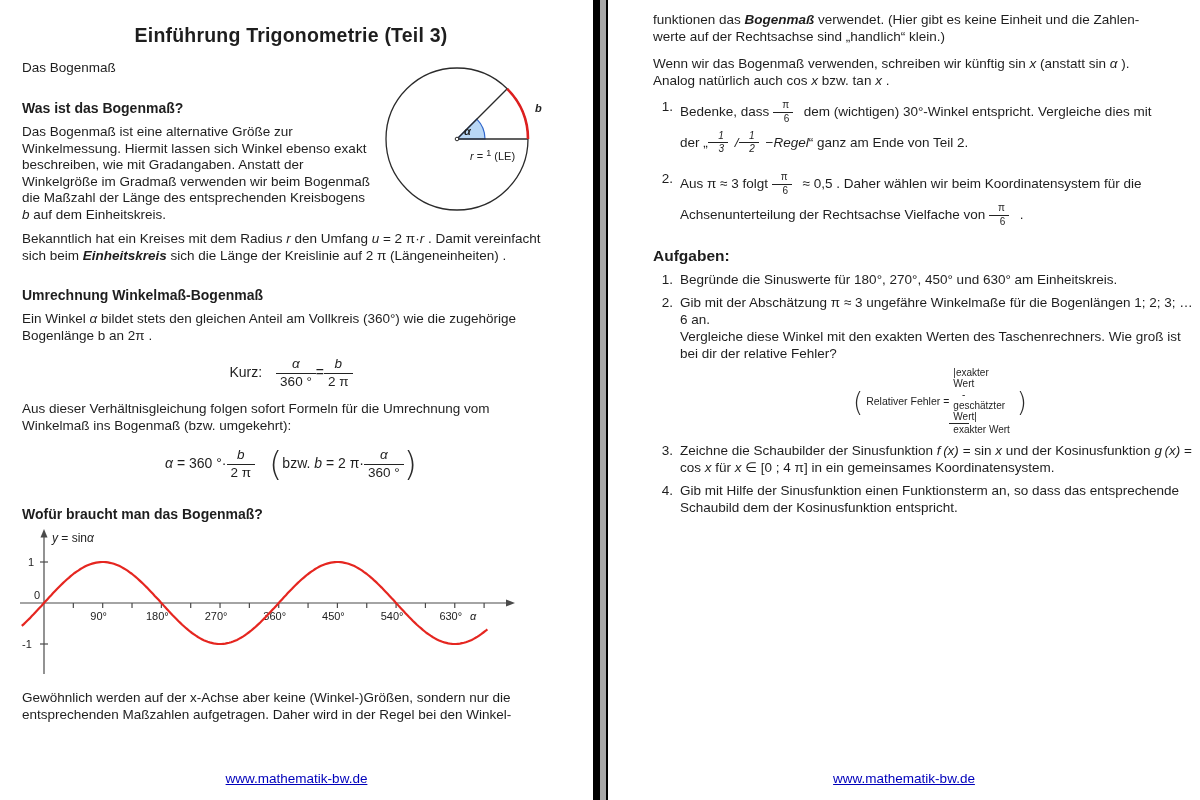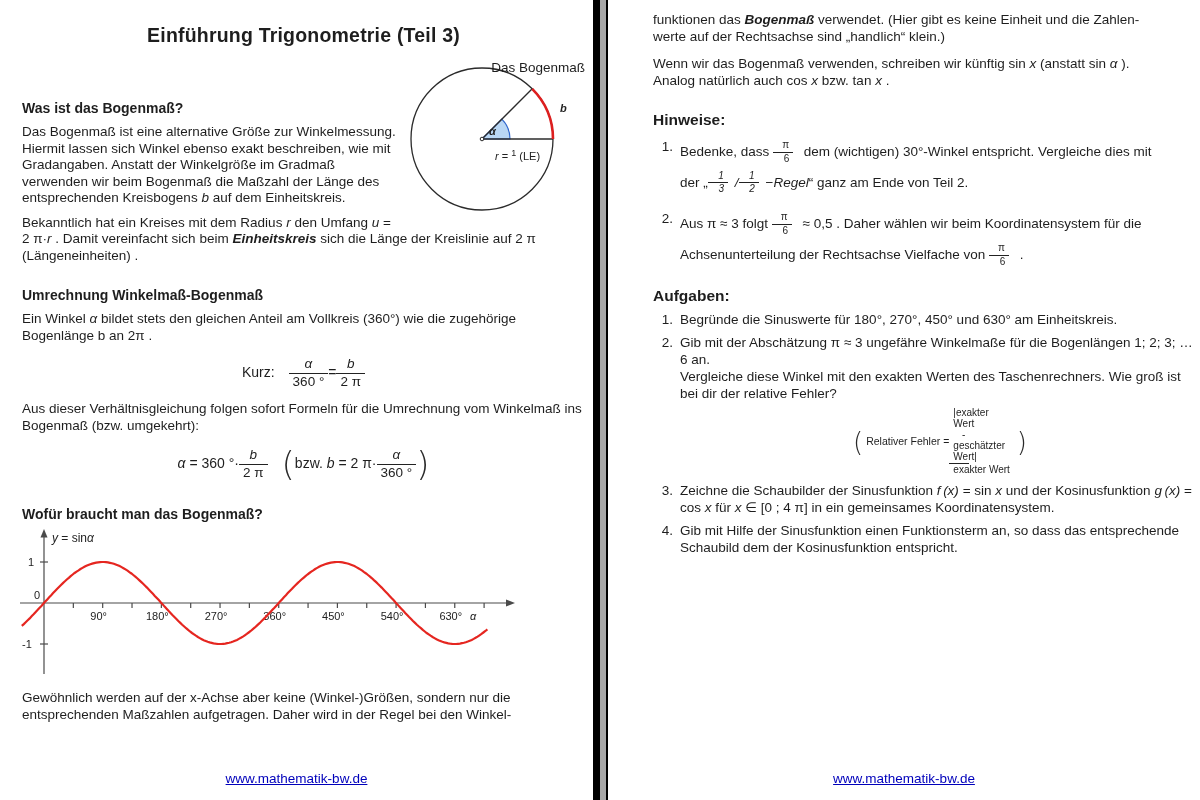--- a/index.html
+++ b/index.html
@@ -4,25 +4,25 @@
 <style>
   * { margin:0; padding:0; box-sizing:border-box; }
   html,body { background:#fff; }
   .stage { position:relative; width:1200px; height:800px; background:#fff; overflow:hidden;
            font-family:"Liberation Sans","DejaVu Sans",sans-serif; color:#1e1e1e; }
   .page { position:absolute; top:0; height:800px; background:#fff; }
   .page-left  { left:0; width:593px; }
   .page-right { left:608px; width:592px; }
   .divider { position:absolute; top:0; left:593px; width:15px; height:800px;
              background:linear-gradient(to right,#000 0 7px,#a8a8a8 7px 13px,#000 13px 15px); }
-  .content { position:relative; padding:24px 8px 0 22px; height:100%; }
+  .content { position:relative; padding:24px 33px 0 22px; height:100%; }
   .content-r { position:relative; padding:12px 0 0 45px; height:100%; }
 
   h1.title { font-size:19.5px; font-weight:bold; text-align:center; letter-spacing:.2px; }
-  .subtitle { font-size:13.5px; text-align:right; margin-top:13px; }
+  .subtitle { font-size:13.5px; text-align:left; margin-top:13px; }
   h2.sec { font-size:14px; font-weight:bold; margin-top:25px; }
   p.body { font-size:13.5px; line-height:16.5px; margin-top:8px; }
   .mi { font-style:italic; }
   .bi { font-style:italic; font-weight:bold; }
 
   .circle-float { float:right; width:178px; height:152px; margin:-12px 0 4px 8px; }
 
   .formula { text-align:center; font-size:14px; margin-top:13px; }
   .formula .gap { display:inline-block; width:14px; }
   .frac { display:inline-block; vertical-align:middle; text-align:center; line-height:1.08; font-size:13.5px; }
@@ -142,21 +142,20 @@
     </div>
   </div>
 
   <div class="divider"></div>
 
   <div class="page page-right">
     <div class="content-r">
       <p class="body" style="margin-top:0"><span>funktionen das </span><span class="bi">Bogenmaß</span><span> verwendet. (Hier gibt es keine Einheit und die Zahlen-</span><br><span>werte auf der Rechtsachse sind „handlich“ klein.)</span></p>
       <p class="body" style="margin-top:11px"><span>Wenn wir das Bogenmaß verwenden, schreiben wir künftig  sin </span><i>x</i><span>  (anstatt  sin </span><i>α</i><span> ).</span><br><span>Analog natürlich auch  cos </span><i>x</i><span>  bzw.  tan </span><i>x</i><span> .</span></p>
 
-      <div class="rsec">Hinweise:</div>
 
       <div class="li">
         <span class="num">1.</span>
         <div class="bd">
           <div class="ln"><span>Bedenke, dass </span> <span class="frac sm"><span class="num">π</span><span class="den">6</span></span> <span> dem (wichtigen) 30°-Winkel entspricht. Vergleiche dies mit</span></div>
           <div class="ln tall"><span>der „</span><span class="frac sm"><span class="num mi">1</span><span class="den mi">3</span></span><i>/</i><span class="frac sm"><span class="num mi">1</span><span class="den mi">2</span></span><span>−</span><i>Regel</i><span>“ ganz am Ende von Teil 2.</span></div>
         </div>
       </div>
 
       <div class="li">

